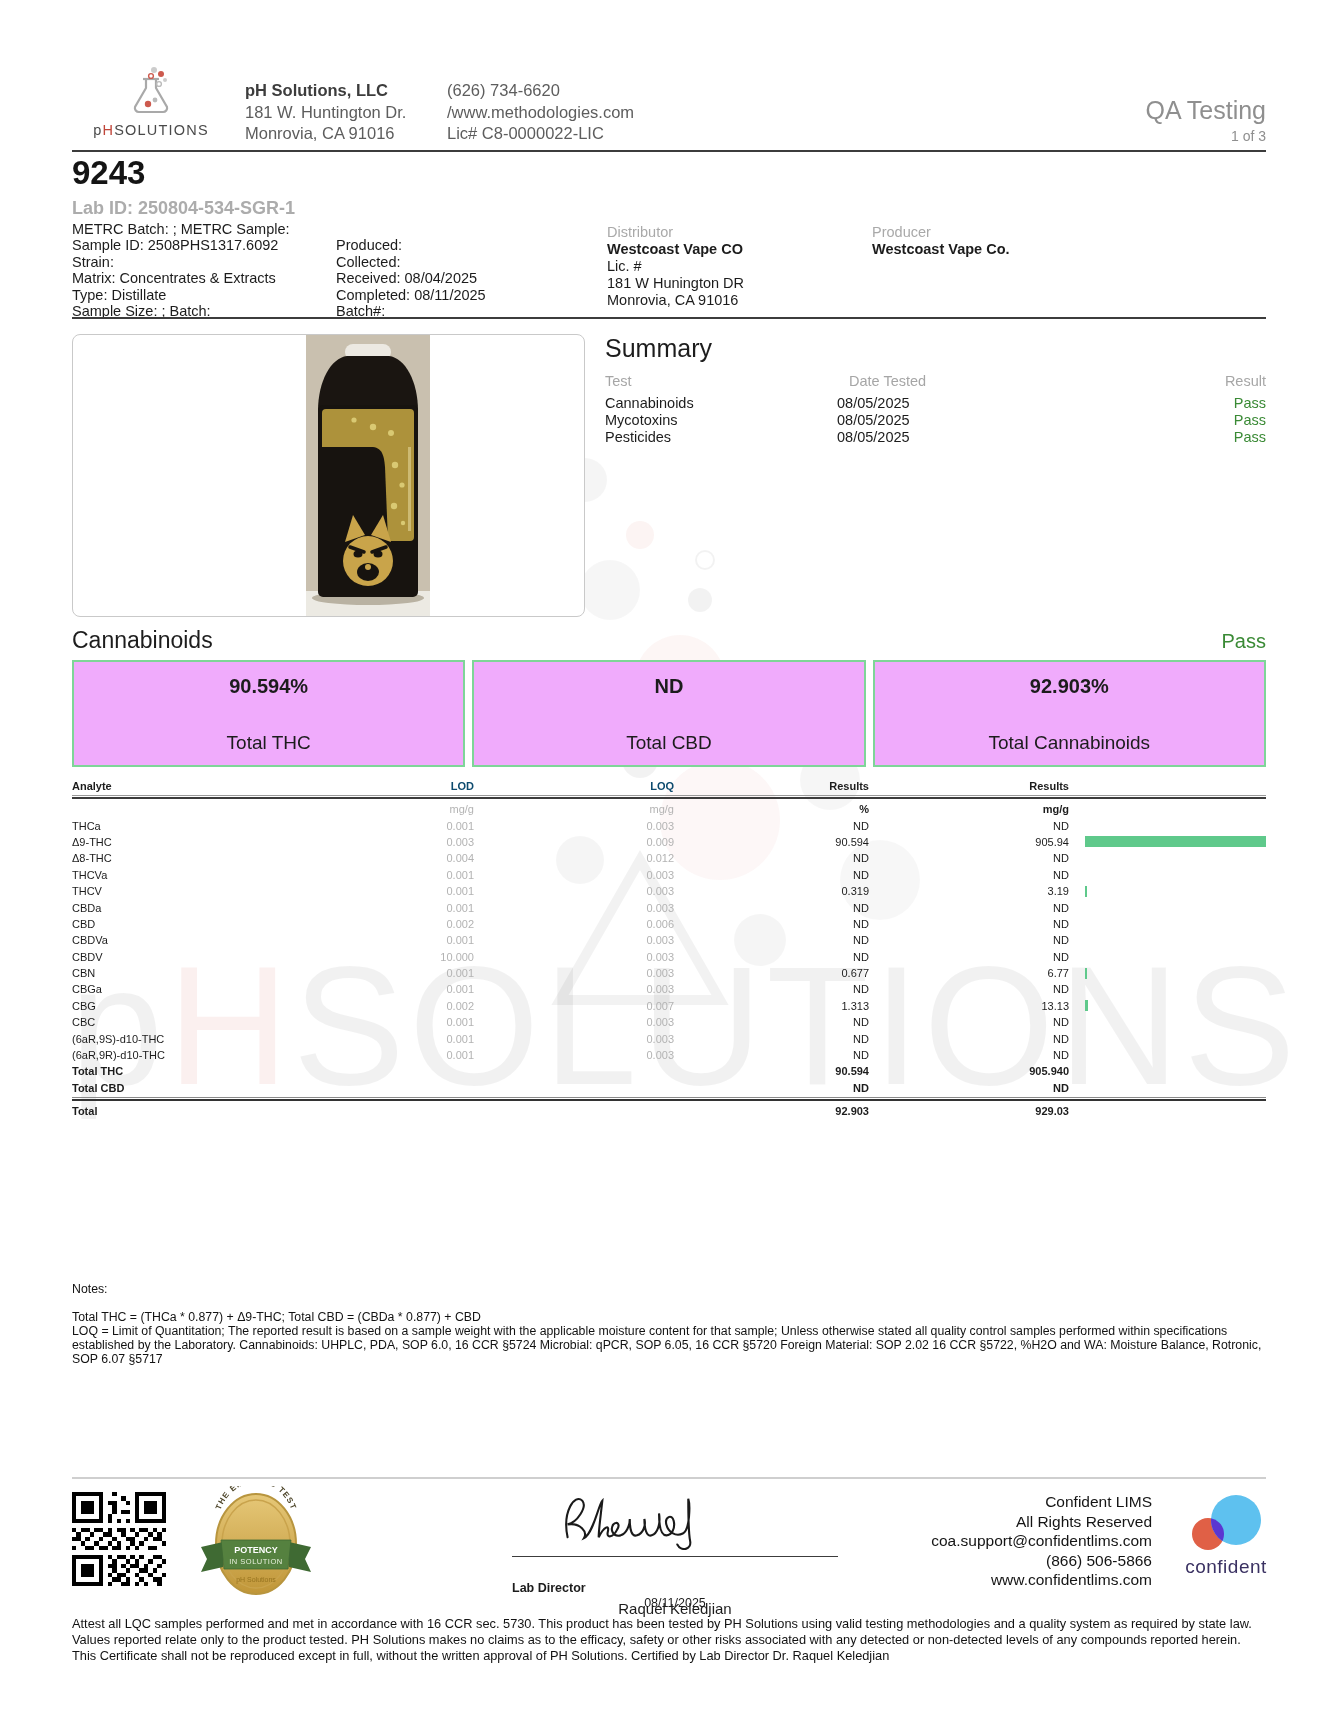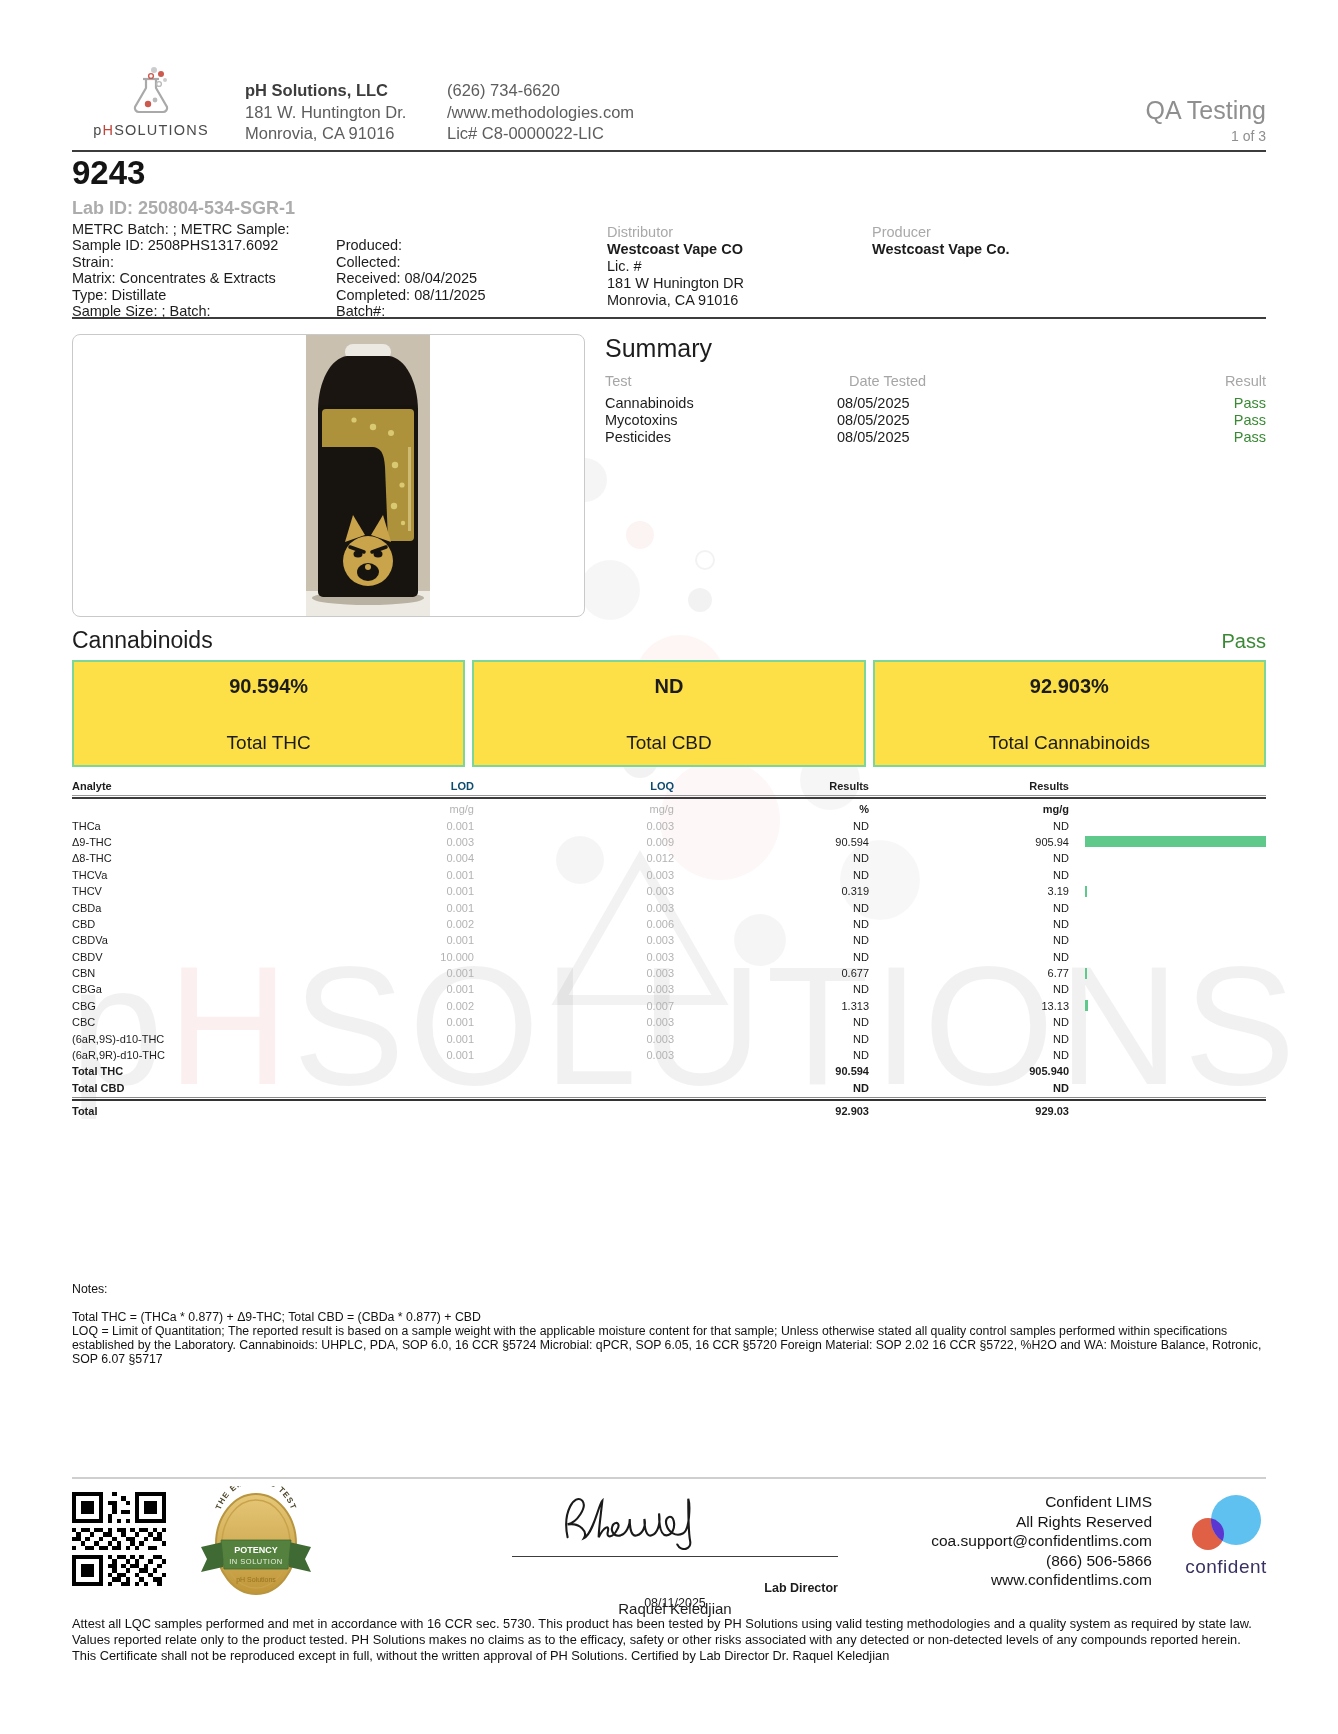--- a/index.html
+++ b/index.html
@@ -43,21 +43,21 @@
   .summary-title{left:605px;top:334px;font-size:25px;color:#1d1d1d;}
   .summary-table{left:605px;top:372px;width:661px;font-size:14.5px;}
   .srow{display:grid;grid-template-columns:232px 1fr max-content;height:17px;align-items:center;}
   .srow.shead{color:#a6a6a6;margin-bottom:5px;gap:12px;}
   .s-result{text-align:right;}
   .pass{color:var(--pass-green,#3a8a35);}
   
   .cann-title{left:72px;top:627px;font-size:23px;color:#1d1d1d;}
   .cann-pass{right:72px;top:630px;font-size:20px;}
   .boxes{left:72px;top:660px;width:1194px;height:107px;display:flex;gap:7px;}
-  .box{flex:1;border:2px solid var(--box-border,#7ed598);background:#fde047;display:flex;
+  .box{flex:1;border:2px solid var(--box-border,#7ed598);background:#f0abfc;display:flex;
        flex-direction:column;justify-content:space-between;align-items:center;
        padding:13px 10px 11px;box-sizing:border-box;}
   .box-value{font-size:20px;font-weight:bold;}
   .box-label{font-size:19px;}
   
   .atable{left:72px;top:776px;width:1194px;font-size:11px;z-index:2;}
   .trow{display:grid;grid-template-columns:280px 122px 200px 195px 200px 16px 181px;
         height:16.4px;align-items:center;}
   .thead{font-weight:bold;height:19px;border-bottom:1px solid #9a9a9a;}
   .thead .gray-h{color:#0c4a6e;}
@@ -72,21 +72,21 @@
   .pre-total-thick{height:2px;background:#333;margin:1px 0 2px;}
   
   .notes{left:72px;top:1282px;width:1196px;font-size:12.3px;line-height:14px;color:#121212;}
   .notes .nlabel{margin-bottom:14px;}
   
   .qr{left:72px;top:1492px;width:94px;height:94px;}
   .badge{left:194px;top:1486px;width:124px;height:116px;}
   .sig-svg{left:545px;top:1486px;width:250px;height:64px;}
   .sig-line{left:512px;top:1556px;width:326px;height:1px;background:#3c3c3c;}
   .sig-name{left:512px;top:1600px;width:326px;text-align:center;font-size:15px;}
-  .sig-role{left:512px;top:1581px;width:326px;text-align:right;font-size:12.5px;font-weight:bold;}
+  .sig-role{left:512px;top:1581px;width:326px;text-align:left;font-size:12.5px;font-weight:bold;}
   .sig-date{left:512px;top:1596px;width:326px;text-align:center;font-size:12.5px;}
   .lims{right:186px;top:1492px;text-align:right;font-size:15.5px;line-height:19.5px;color:#141414;}
   .conf-logo{left:1176px;top:1494px;width:100px;text-align:center;}
   .conf-word{font-size:19px;color:#3a3162;margin-top:0;letter-spacing:0.5px;}
   .attest{left:72px;top:1616px;width:1196px;font-size:12.8px;line-height:15.9px;color:#121212;}
 </style>
 </head>
 <body>
 
 <div class="page">

